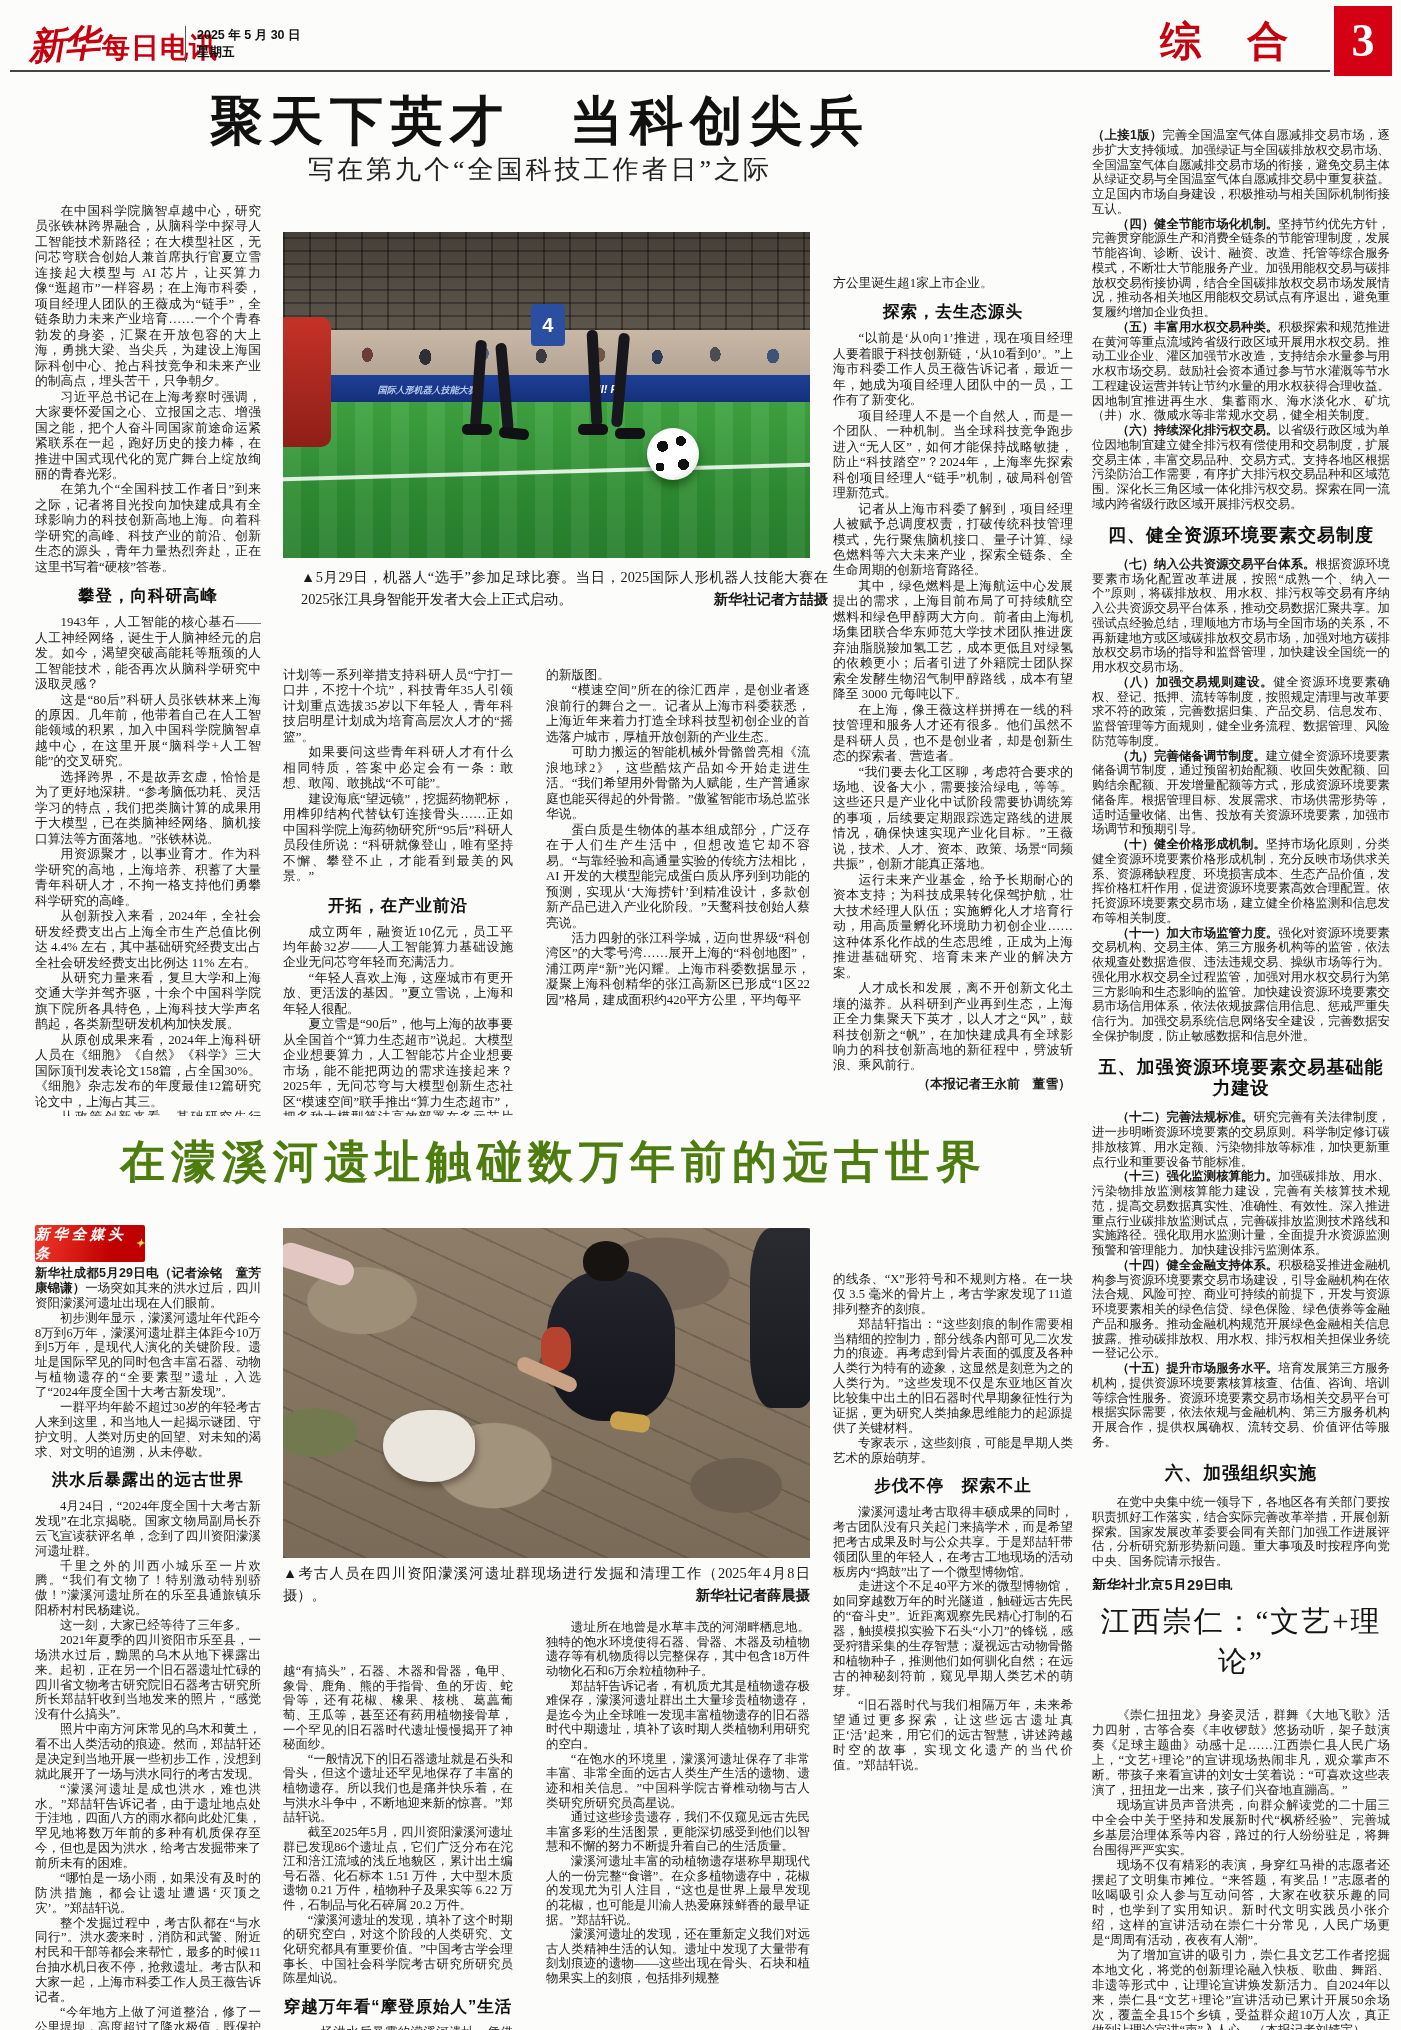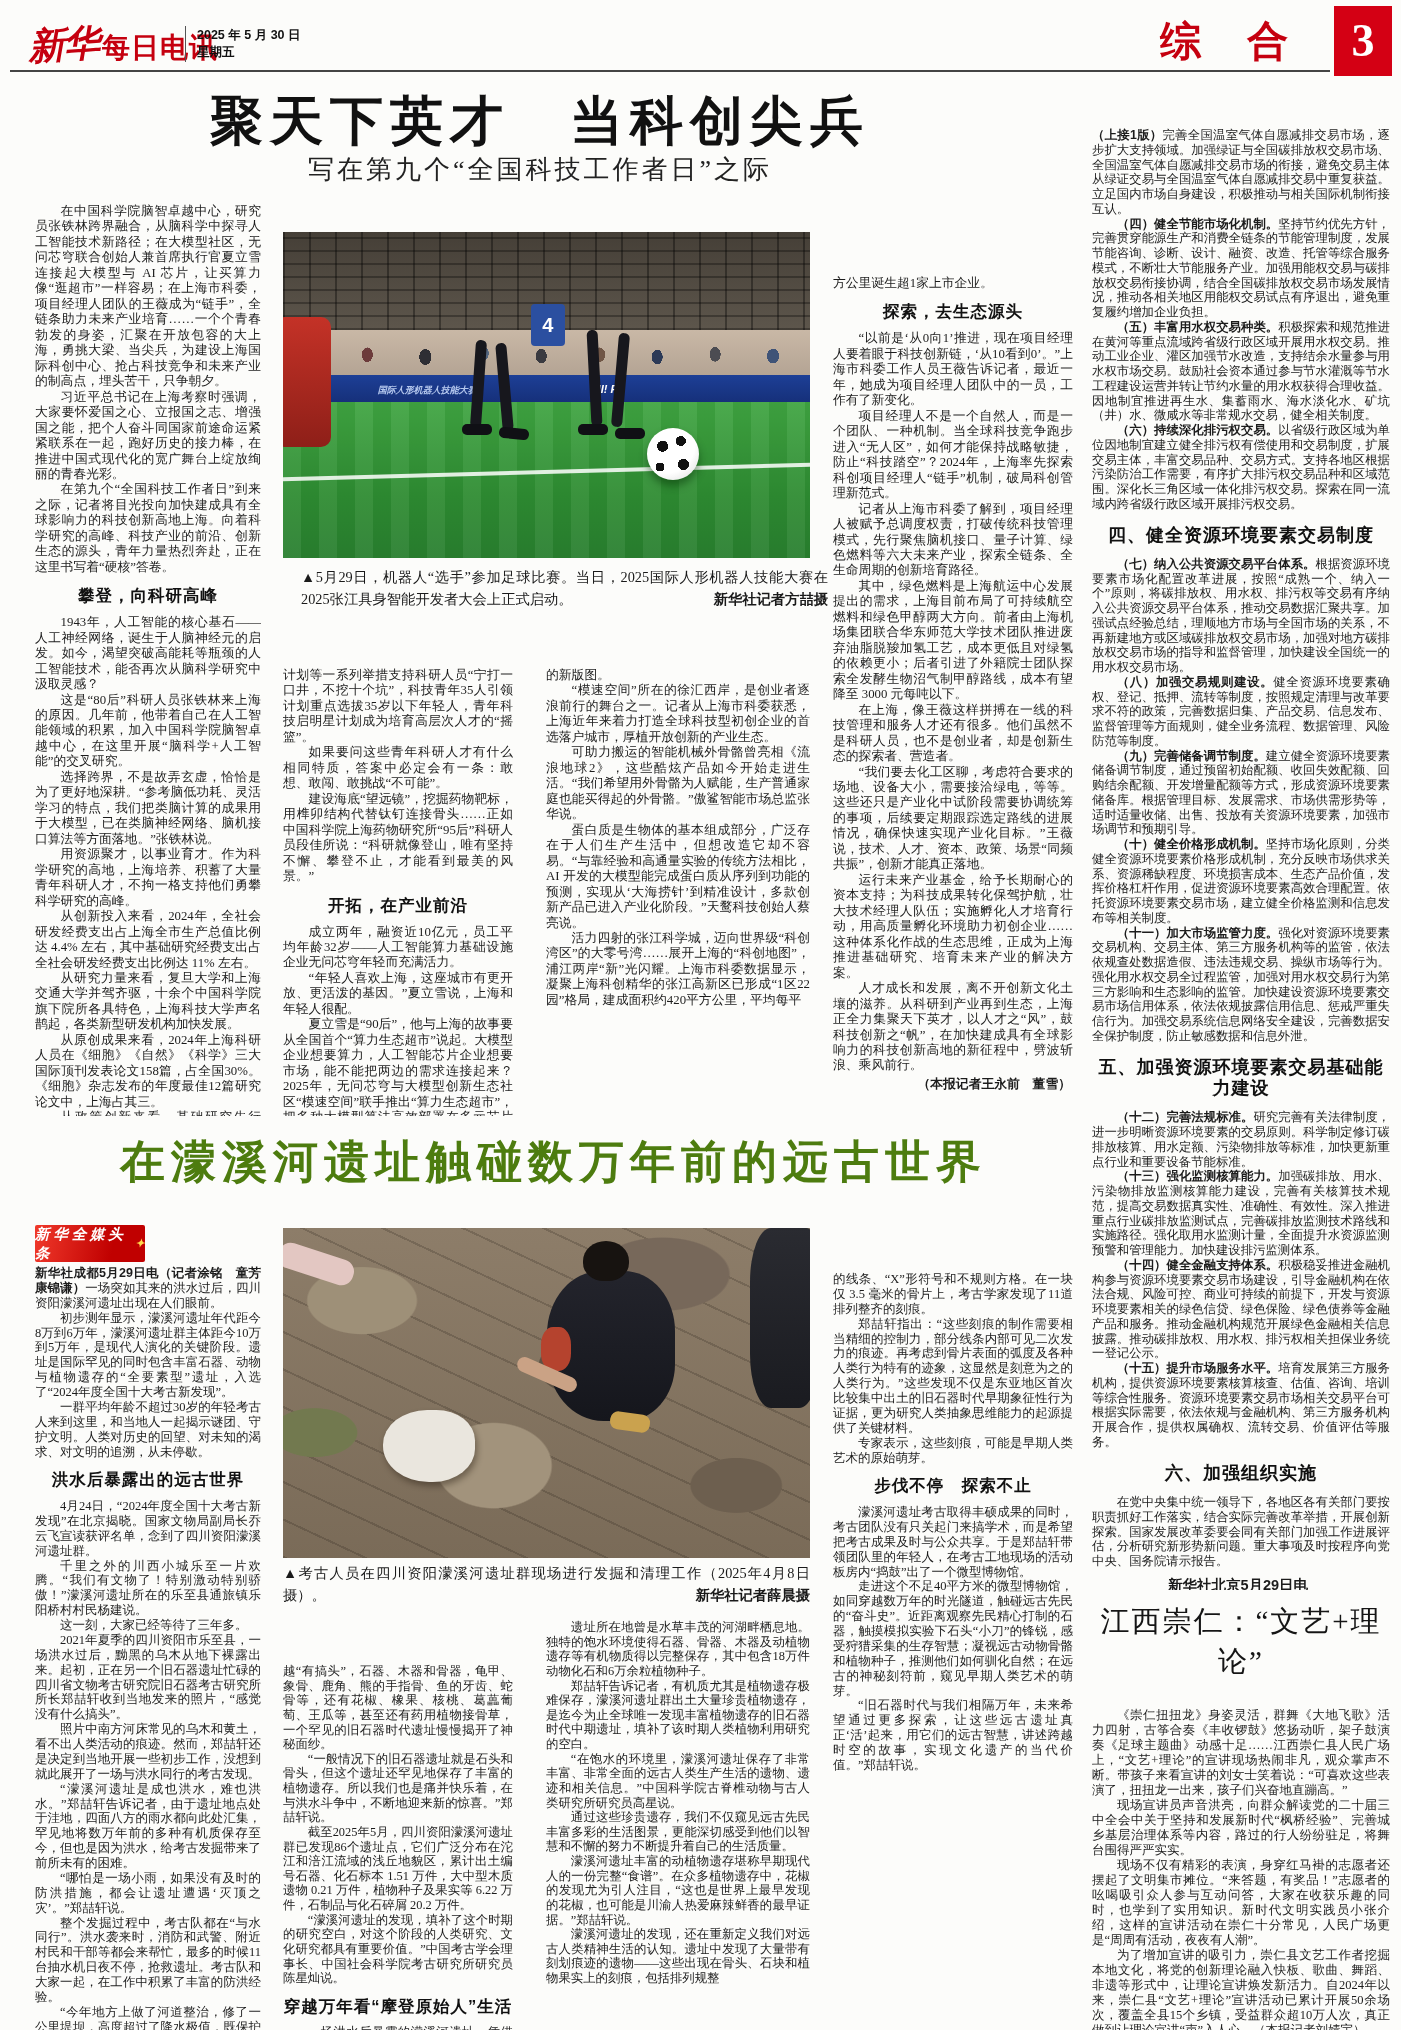--- a/index.html
+++ b/index.html
@@ -15,21 +15,21 @@
   .page-box{position:absolute;left:1334px;top:6px;width:58px;height:70px;background:#d40014;color:#fff;
             font:bold 46px/70px "Liberation Serif",serif;text-align:center;}
   .mast-rule{position:absolute;left:10px;top:70px;width:1320px;height:2px;background:#444;}
   
   .a1-headline{position:absolute;left:40px;top:86px;width:1000px;text-align:center;font-size:53px;font-weight:bold;letter-spacing:7px;color:#111;}
   .a1-subhead{position:absolute;left:40px;top:152px;width:1000px;text-align:center;font-size:26px;letter-spacing:3px;color:#222;}
   .col{position:absolute;font-size:12.8px;line-height:1.21;text-align:justify;overflow:hidden;}
   .col p{margin:0;text-indent:2em;}
   .col p.cont{text-indent:0;margin-top:44px;}
   .col p.byline{text-indent:0;text-align:right;font-family:"Liberation Sans",sans-serif;font-weight:bold;padding-right:2px;margin-top:2px;}
-  .col p.dateline{text-indent:0;text-align:center;font-family:"Liberation Sans",sans-serif;font-weight:bold;font-size:14.5px;margin-top:8px;padding-right:6px;}
+  .col p.dateline{text-indent:0;text-align:left;font-family:"Liberation Sans",sans-serif;font-weight:bold;font-size:14.5px;margin-top:8px;padding-right:6px;}
   .col h3{font-family:"Liberation Sans","DejaVu Sans",sans-serif;font-size:16.5px;text-align:center;margin:11px 0 9px;letter-spacing:1px;color:#111;}
   .col h3.sec{font-size:18px;margin:13px 0 11px;}
   .col b{font-family:"Liberation Sans",sans-serif;}
   .c-a1-1{left:35px;top:204px;width:226px;height:912px;}
   .c-a1-2{left:283px;top:624px;width:230px;height:492px;}
   .c-a1-3{left:546px;top:624px;width:264px;height:492px;}
   .c-a1-4{left:833px;top:232px;width:240px;height:886px;}
   
   .photo{position:absolute;overflow:hidden;background:#888;}
   .photo1{left:283px;top:232px;width:527px;height:326px;}
@@ -206,21 +206,21 @@
       <p>初步测年显示，濛溪河遗址年代距今8万到6万年，濛溪河遗址群主体距今10万到5万年，是现代人演化的关键阶段。遗址是国际罕见的同时包含丰富石器、动物与植物遗存的“全要素型”遗址，入选了“2024年度全国十大考古新发现”。</p>
       <p>一群平均年龄不超过30岁的年轻考古人来到这里，和当地人一起揭示谜团、守护文明。人类对历史的回望、对未知的渴求、对文明的追溯，从未停歇。</p>
       <h3>洪水后暴露出的远古世界</h3>
       <p>4月24日，“2024年度全国十大考古新发现”在北京揭晓。国家文物局副局长乔云飞宣读获评名单，念到了四川资阳濛溪河遗址群。</p>
       <p>千里之外的川西小城乐至一片欢腾。“我们有文物了！特别激动特别骄傲！”濛溪河遗址所在的乐至县通旅镇乐阳桥村村民杨建说。</p>
       <p>这一刻，大家已经等待了三年多。</p>
       <p>2021年夏季的四川资阳市乐至县，一场洪水过后，黝黑的乌木从地下裸露出来。起初，正在另一个旧石器遗址忙碌的四川省文物考古研究院旧石器考古研究所所长郑喆轩收到当地发来的照片，“感觉没有什么搞头”。</p>
       <p>照片中南方河床常见的乌木和黄土，看不出人类活动的痕迹。然而，郑喆轩还是决定到当地开展一些初步工作，没想到就此展开了一场与洪水同行的考古发现。</p>
       <p>“濛溪河遗址是成也洪水，难也洪水。”郑喆轩告诉记者，由于遗址地点处于洼地，四面八方的雨水都向此处汇集，罕见地将数万年前的多种有机质保存至今，但也是因为洪水，给考古发掘带来了前所未有的困难。</p>
       <p>“哪怕是一场小雨，如果没有及时的防洪措施，都会让遗址遭遇‘灭顶之灾’。”郑喆轩说。</p>
-      <p>整个发掘过程中，考古队都在“与水同行”。洪水袭来时，消防和武警、附近村民和干部等都会来帮忙，最多的时候11台抽水机日夜不停，抢救遗址。考古队和大家一起，在工作中积累了丰富的防洪经验。</p>
+      <p>整个发掘过程中，考古队都在“与水同行”。洪水袭来时，消防和武警、附近村民和干部等都会来帮忙，最多的时候11台抽水机日夜不停，抢救遗址。考古队和大家一起，上海市科委工作人员王薇告诉记者。</p>
       <p>“今年地方上做了河道整治，修了一公里堤坝，高度超过了降水极值，既保护庄稼、又保护遗址，我们再也没有在探方边吃鱼的经历了。”郑喆轩开玩笑说。</p>
     </div>
 
   <div class="photo photo2">
     <div class="p2-sleeve"></div>
     <div class="p2-sack"></div>
     <div class="p2-body"></div>
     <div class="p2-hair"></div>
     <div class="p2-red"></div>
     <div class="p2-arm"></div>

